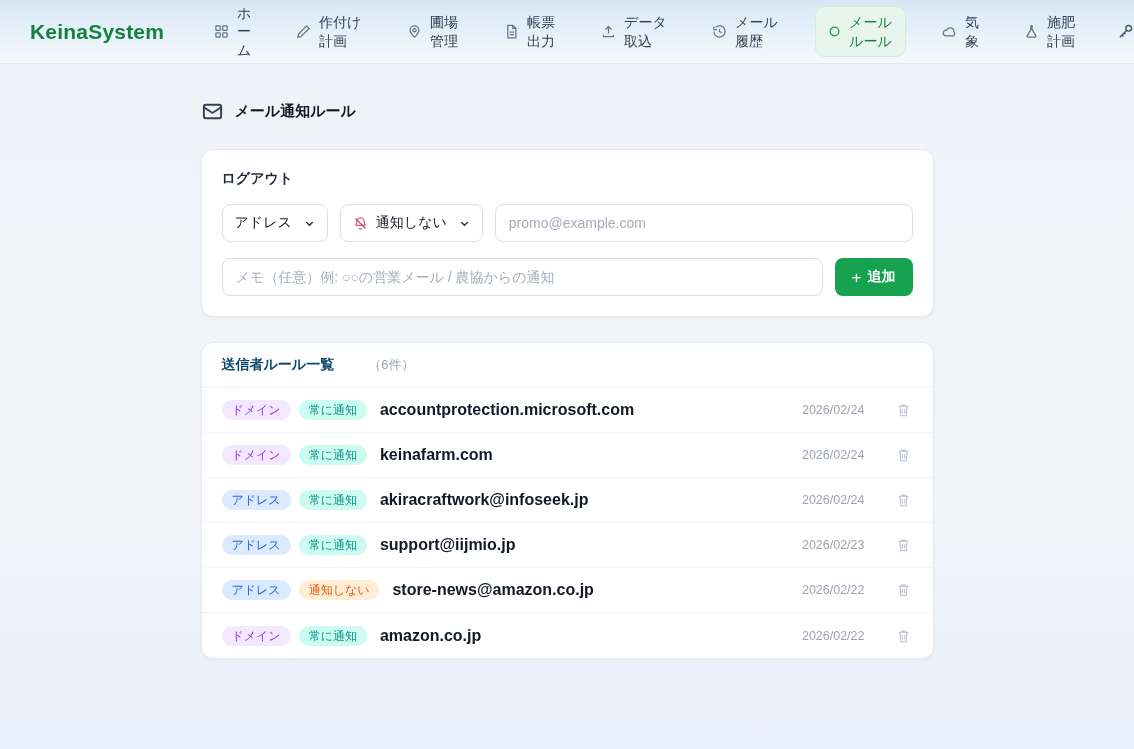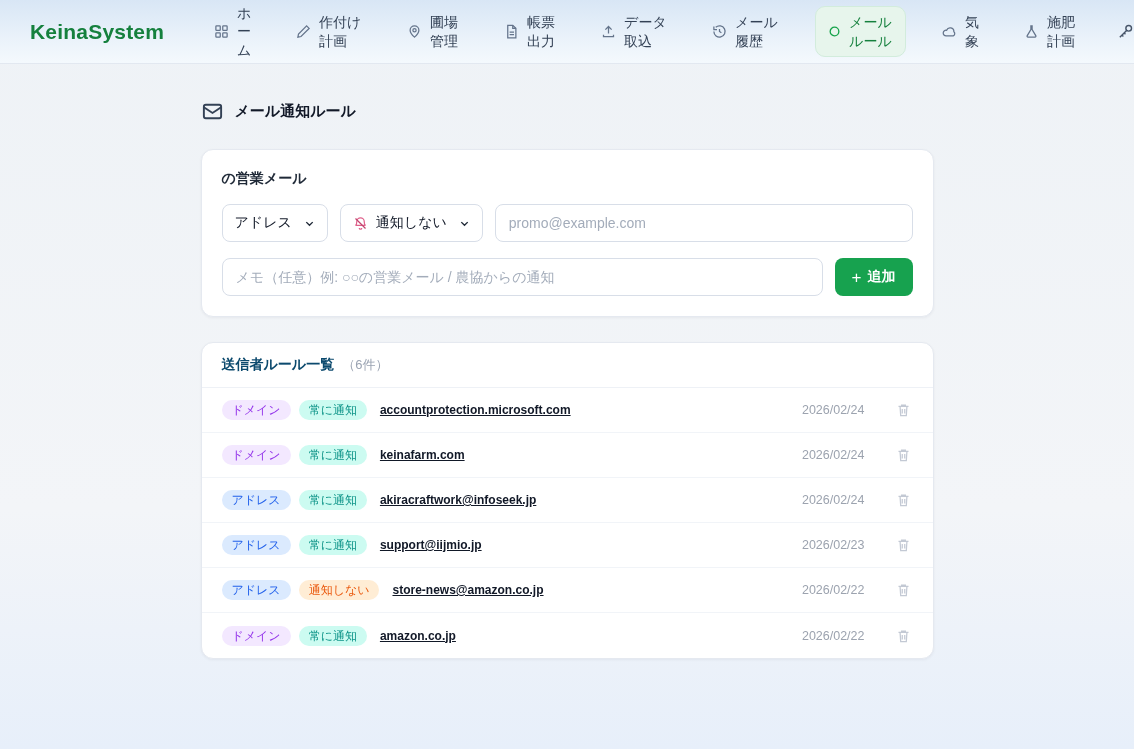--- a/index.html
+++ b/index.html
@@ -59,28 +59,28 @@
   .add-btn {
     height:38px; padding:0 17px; border:none; border-radius:8px; cursor:pointer;
     background:#17a24f; color:#fff; font-size:14px; font-weight:700;
     display:flex; align-items:center; gap:6px; font-family:inherit; white-space:nowrap;
   }
   .add-btn .plus { font-size:17px; font-weight:400; line-height:1; }
   
   .card-list { margin-top:25px; overflow:hidden; }
   .list-header { display:flex; align-items:baseline; gap:8px; padding:13px 20px; border-bottom:1px solid #eef1f6; }
   .list-title { font-size:14px; font-weight:700; color:#0c4a6e; }
-  .list-count { font-size:13px; color:#9aa3b2; }
+  .list-count { font-size:13px; color:#9aa3b2;margin-left:26px; }
   .rule-row { display:flex; align-items:center; height:45px; padding:0 20px; border-bottom:1px solid #f1f4f8; }
   .rule-row:last-child { border-bottom:none; }
   .badge {
     font-size:12px; padding:4px 10px; border-radius:999px; white-space:nowrap; line-height:1;
   }
   .badge + .badge { margin-left:8px; }
-  .rule-value { margin-left:13px; font-size:12px; font-weight:700; color:#111827;text-decoration:underline; }
+  .rule-value { margin-left:13px; font-size:16px; font-weight:700; color:#111827; }
   .rule-right { margin-left:auto; display:flex; align-items:center; gap:29px; }
   .rule-date { font-size:12.5px; color:#9ca3af; }
   .trash-btn { background:none; border:none; cursor:pointer; color:#c3c9d4; display:flex; padding:2px; }
 </style>
 </head>
 <body>
 
 <div class="header">
   <div class="brand">KeinaSystem</div>
   <div class="nav">
@@ -201,21 +201,21 @@
     <span class="t-icon">
       <svg width="23" height="23" viewBox="0 0 24 24" fill="none" stroke="currentColor" stroke-width="2">
           <rect x="3" y="5" width="18" height="14" rx="2"></rect>
           <path d="M3 7.5l9 6 9-6"></path>
         </svg>
     </span>
     <span class="page-title">メール通知ルール</span>
   </div>
 
   <div class="card card-add">
-    <div class="card-title">の営業メール</div>
+    <div class="card-title">ログアウト</div>
 
     <div class="form-row">
       <div class="select-box">
         <span>アドレス</span>
         <span class="chev">
           <svg width="11" height="11" viewBox="0 0 24 24" fill="none" stroke="currentColor" stroke-width="3">
               <path d="M5 9l7 7 7-7"></path>
             </svg>
         </span>
       </div>

